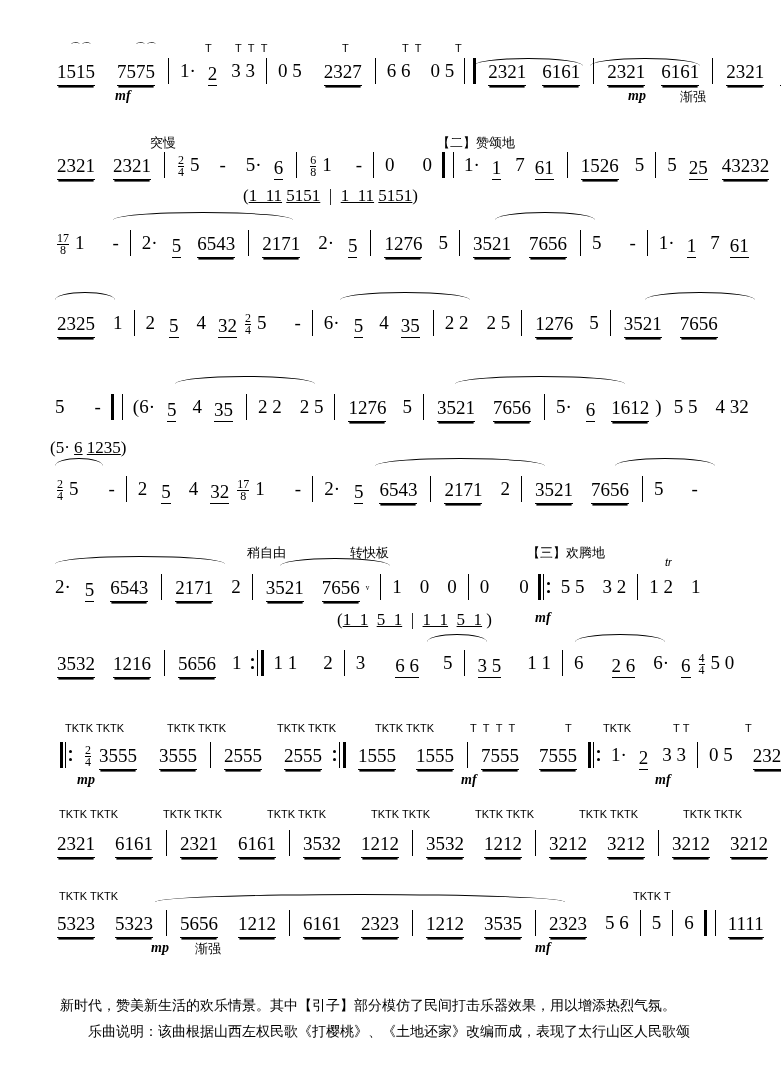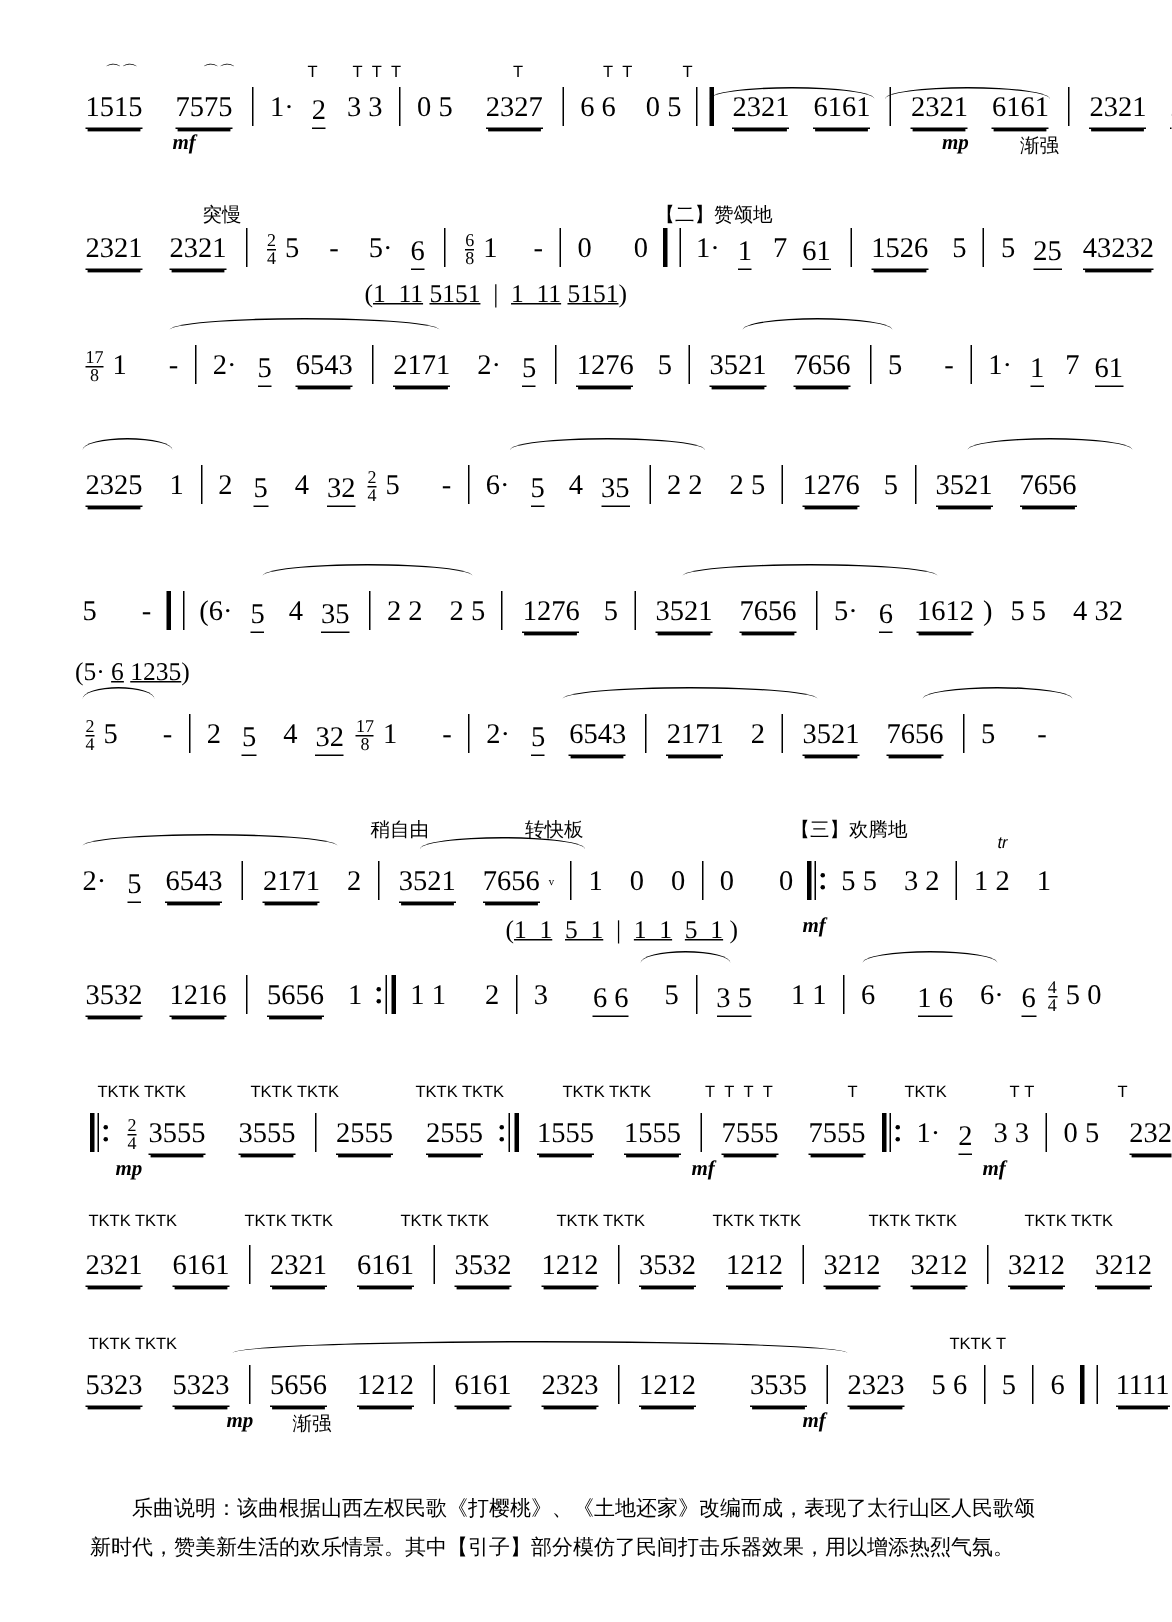--- a/index.html
+++ b/index.html
@@ -79,21 +79,21 @@
       <span class="ov dyn" style="left:60px;top:2px">mf</span>
       <span class="ov dyn" style="left:573px;top:2px">mp</span>
       <span class="ov cn" style="left:625px;top:2px">渐强</span>
       <span class="ov tie" style="left:418px;top:-28px;width:110px;"></span>
       <span class="ov tie" style="left:535px;top:-28px;width:110px;"></span>
     </div>
   </div>
 
   <div class="sys" style="top:140px">
     <div class="row">
-      <span class="ov cn" style="left:80px;top:-6px">突慢</span>
+      <span class="ov cn" style="left:95px;top:-6px">突慢</span>
       <span class="ov cn" style="left:382px;top:-6px">【二】赞颂地</span>
     </div>
     <div class="row" style="margin-top:14px">
       <span class="n grp u2">2321</span>
       <span class="n grp u2" style="margin-left:12px">2321</span>
       <span class="bar"></span>
       <span class="tsig"><span>2</span><span style="border-top:1px solid #000">4</span></span>
       <span class="n">5</span>
       <span class="n" style="margin-left:16px">-</span>
       <span class="n" style="margin-left:16px">5·</span>
@@ -304,21 +304,21 @@
       <span class="n" style="margin-left:22px">2</span>
       <span class="bar"></span>
       <span class="n">3</span>
       <span class="n grp u1" style="margin-left:26px">6 6</span>
       <span class="n" style="margin-left:18px">5</span>
       <span class="bar"></span>
       <span class="n grp u1">3 5</span>
       <span class="n" style="margin-left:20px">1 1</span>
       <span class="bar"></span>
       <span class="n">6</span>
-      <span class="n grp u1" style="margin-left:24px">1 6</span>
+      <span class="n grp u1" style="margin-left:24px">2 6</span>
       <span class="n" style="margin-left:12px">6·</span>
       <span class="n grp u1" style="margin-left:8px">6</span>
       <span class="tsig"><span>4</span><span style="border-top:1px solid #000">4</span></span>
       <span class="n">5 0</span>
       <span class="ov tie" style="left:372px;top:-18px;width:60px"></span>
       <span class="ov tie" style="left:520px;top:-18px;width:90px"></span>
     </div>
   </div>
 
   <div class="sys" style="top:722px">
@@ -408,38 +408,38 @@
       <span class="n grp u2">5323</span>
       <span class="n grp u2" style="margin-left:14px">5323</span>
       <span class="bar"></span>
       <span class="n grp u2">5656</span>
       <span class="n grp u2" style="margin-left:14px">1212</span>
       <span class="bar"></span>
       <span class="n grp u2">6161</span>
       <span class="n grp u2" style="margin-left:14px">2323</span>
       <span class="bar"></span>
       <span class="n grp u2">1212</span>
-      <span class="n grp u2" style="margin-left:30px">3535</span>
+      <span class="n grp u2" style="margin-left:14px">3535</span>
       <span class="bar"></span>
       <span class="n grp u2">2323</span>
       <span class="n" style="margin-left:12px">5 6</span>
       <span class="bar"></span>
       <span class="n">5</span>
       <span class="bar"></span>
       <span class="n">6</span>
       <span class="dbar"></span>
       <span class="n grp u2">1111</span>
       <span class="n" style="margin-left:10px">1 0</span>
       <span class="ov tie" style="left:100px;top:-18px;width:410px"></span>
     </div>
     <div class="row">
       <span class="ov dyn" style="left:96px;top:2px">mp</span>
       <span class="ov cn" style="left:140px;top:2px">渐强</span>
       <span class="ov dyn" style="left:480px;top:2px">mf</span>
     </div>
   </div>
 
   <div class="footer" style="top:992px">
+    <div>新时代，赞美新生活的欢乐情景。其中【引子】部分模仿了民间打击乐器效果，用以增添热烈气氛。</div>
     <div style="text-indent:2em">乐曲说明：该曲根据山西左权民歌《打樱桃》、《土地还家》改编而成，表现了太行山区人民歌颂</div>
-    <div>新时代，赞美新生活的欢乐情景。其中【引子】部分模仿了民间打击乐器效果，用以增添热烈气氛。</div>
   </div>
 
 </div>
 
 </body></html>

